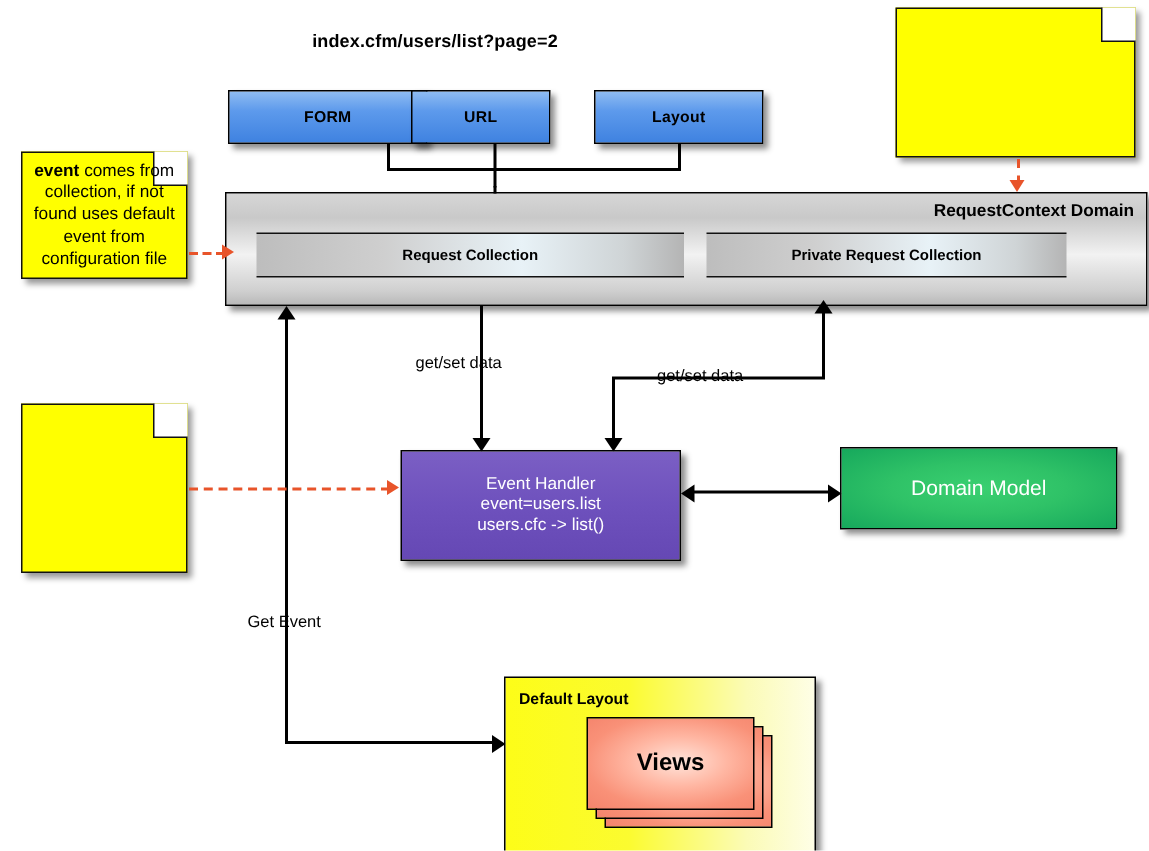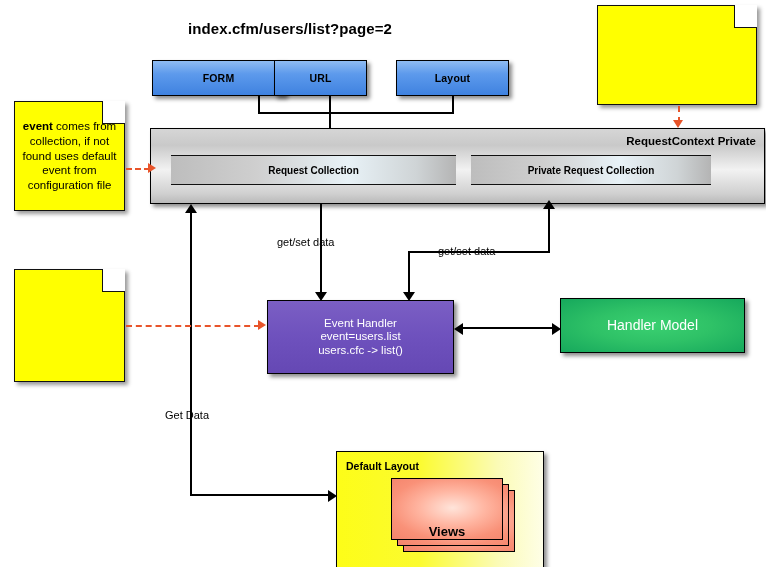--- a/index.html
+++ b/index.html
@@ -6,21 +6,21 @@
   body{
     width:766px;height:567px;position:relative;overflow:hidden;
     font-family:"Liberation Sans","DejaVu Sans",sans-serif;
     -webkit-font-smoothing:antialiased;
   }
   .abs{position:absolute;}
 
   
   #page-title{
     left:0;top:20px;width:580px;text-align:center;
-    font-size:15px;font-weight:bold;color:#000;letter-spacing:.1px;
+    font-size:12px;font-weight:bold;color:#000;letter-spacing:.1px;
   }
 
   
   .shbox{
     box-sizing:border-box;border:1px solid #000;
     box-shadow:3px 3px 4px rgba(0,0,0,.45);
     display:flex;align-items:center;justify-content:center;
     text-align:center;line-height:1.18;
   }
 
@@ -83,22 +83,22 @@
     left:9px;top:8px;font-size:10.5px;font-weight:bold;color:#000;
   }
   .viewcard{
     border:1px solid #000;box-sizing:border-box;
     background:radial-gradient(ellipse at 55% 48%,#ffe4da 0%,#ffb6a2 38%,#f99178 72%,#f4846c 100%);
   }
   #view-back-2{left:66px;top:38px;width:112px;height:62px;}
   #view-back-1{left:60px;top:32px;width:112px;height:62px;}
   #view-front{
     left:54px;top:26px;width:112px;height:62px;
-    display:flex;align-items:flex-end;justify-content:center;
-    font-size:13px;font-weight:bold;color:#000;
+    display:flex;align-items:center;justify-content:center;
+    font-size:16px;font-weight:bold;color:#000;
   }
 
   
   .note{
     box-sizing:border-box;
     background:#ffff00;
     border:1px solid #111;
     box-shadow:3px 3px 4px rgba(0,0,0,.4);
     font-size:11.5px;color:#000;line-height:1.28;
     text-align:center;
@@ -109,21 +109,21 @@
     position:absolute;top:-1px;right:-1px;width:22px;height:22px;
     background:#ffffff;
     border-left:1px solid #111;border-bottom:1px solid #111;
   }
   .note .foldtri{
     position:absolute;top:-1px;right:-1px;width:0;height:0;
     border-left:22px solid transparent;border-top:22px solid #ffff00;
   }
   .note b{font-weight:bold;}
 
-  #note-event{left:14px;top:101px;width:111px;height:110px;}
+  #note-event{left:14px;top:101px;width:111px;height:85px;}
   #note-handlers{left:14px;top:269px;width:111px;height:113px;}
   #note-context{left:597px;top:5px;width:160px;height:100px;}
 
   
   .ln{background:#000;}
   .hl{height:2px;}
   .vl{width:2px;}
 
   .arrow-down{
     width:0;height:0;border-left:6px solid transparent;
@@ -177,21 +177,21 @@
 
 <div class="abs ln vl" style="left:258px;top:96px;height:18px;"></div>
 <div class="abs ln vl" style="left:329px;top:96px;height:12px;"></div>
 <div class="abs ln vl" style="left:452px;top:96px;height:18px;"></div>
 <div class="abs ln hl" style="left:258px;top:112px;width:196px;"></div>
 <div class="abs ln vl" style="left:329px;top:108px;height:17px;"></div>
 <div class="abs ln vl" style="left:329px;top:124px;height:22px;"></div>
 <div class="abs arrow-down" style="left:324px;top:143px;"></div>
 
 <div class="abs" id="request-context">
-  <div class="abs" id="request-context-label">RequestContext Private</div>
+  <div class="abs" id="request-context-label">RequestContext Domain</div>
   <div class="abs collection" id="private-request-collection">
     <span>Private Request Collection</span>
   </div>
   <div class="abs collection" id="request-collection">
     <span>Request Collection</span>
   </div>
 </div>
 
 <div class="abs ln vl" style="left:320px;top:204px;height:92px;"></div>
 <div class="abs arrow-down" style="left:315px;top:292px;"></div>
@@ -201,34 +201,34 @@
 <div class="abs arrow-down" style="left:403px;top:292px;"></div>
 <div class="abs ln hl" style="left:408px;top:251px;width:142px;"></div>
 <div class="abs ln vl" style="left:548px;top:208px;height:44px;"></div>
 <div class="abs arrow-up" style="left:543px;top:200px;"></div>
 <div class="abs caption" style="left:438px;top:245px;">get/set data</div>
 
 <div class="abs ln vl" style="left:190px;top:212px;height:284px;"></div>
 <div class="abs arrow-up" style="left:185px;top:204px;"></div>
 <div class="abs ln hl" style="left:190px;top:494px;width:142px;"></div>
 <div class="abs arrow-right" style="left:328px;top:490px;"></div>
-<div class="abs caption" style="left:165px;top:409px;">Get Data</div>
+<div class="abs caption" style="left:165px;top:409px;">Get Event</div>
 
 <div class="abs shbox" id="event-handler">
   <div>Event Handler</div>
   <div>event=users.list</div>
   <div>users.cfc -&gt; list()</div>
 </div>
 
 <div class="abs ln hl" style="left:460px;top:327px;width:95px;"></div>
 <div class="abs arrow-left" style="left:454px;top:323px;"></div>
 <div class="abs arrow-right" style="left:552px;top:323px;"></div>
 
 <div class="abs shbox" id="domain-model">
-  <span>Handler Model</span>
+  <span>Domain Model</span>
 </div>
 
 <div class="abs" id="default-layout">
   <div class="abs" id="default-layout-title">Default Layout</div>
   <div class="abs viewcard" id="view-back-2"></div>
   <div class="abs viewcard" id="view-back-1"></div>
   <div class="abs viewcard" id="view-front">
     <span>Views</span>
   </div>
 </div>

